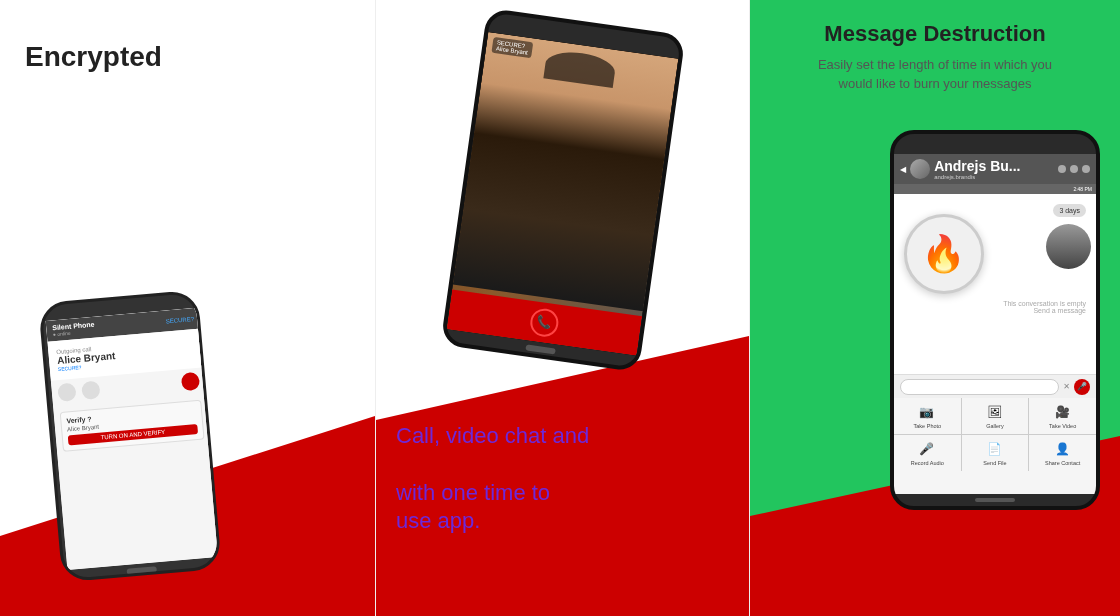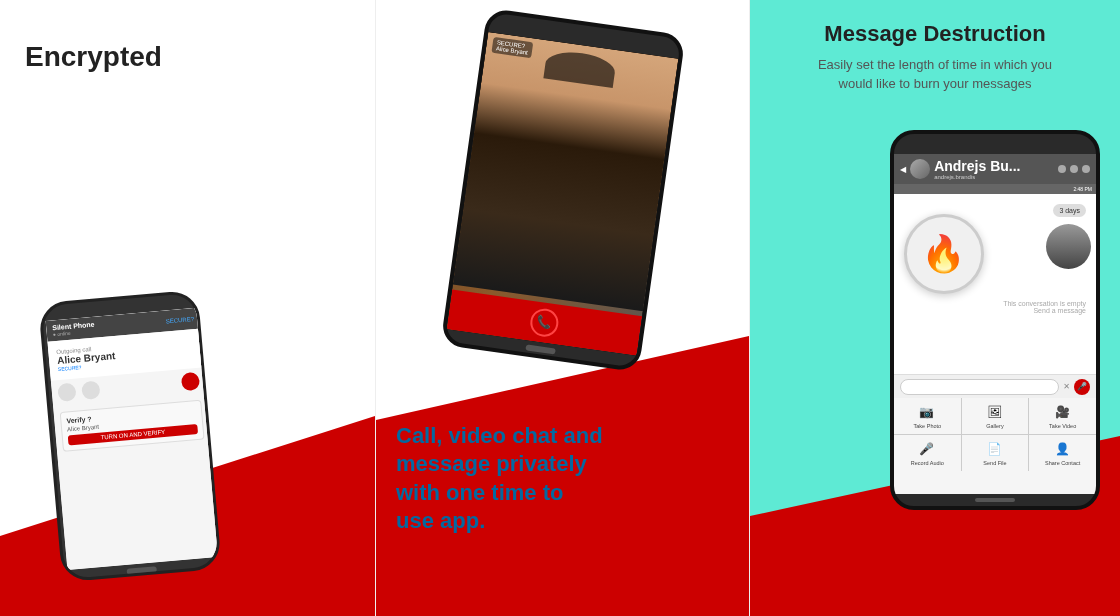--- a/index.html
+++ b/index.html
@@ -23,21 +23,21 @@
       background: #fff;
       flex: 0 0 375px;
     }
     .panel-middle {
       background: #fff;
       flex: 0 0 375px;
       border-left: 1px solid #eee;
       border-right: 1px solid #eee;
     }
     .panel-right {
-      background: #5eead4;
+      background: #22c55e;
       flex: 1;
     }
 
     
     .red-bg-left {
       position: absolute;
       bottom: 0;
       left: 0;
       width: 100%;
       height: 200px;
@@ -73,22 +73,22 @@
     .main-heading {
       font-size: 28px;
       font-weight: bold;
       color: #222;
       line-height: 1.2;
       margin-bottom: 12px;
     }
 
     .sub-heading {
       font-size: 22px;
-      font-weight: bold;
-      color: #0369a1;
+      font-weight: normal;
+      color: #6d28d9;
       line-height: 1.3;
     }
 
     .sub-heading-right {
       font-size: 22px;
       font-weight: bold;
       color: #222;
       line-height: 1.3;
       text-align: center;
       margin-bottom: 6px;
@@ -520,21 +520,21 @@
           </div>
         </div>
       </div>
       <div class="phone-button"></div>
     </div>
   </div>
 
   <div class="middle-bottom-text">
     <p class="sub-heading">
       <span>Call, video chat and</span><br>
-      <span>message privately</span><br>
+      <br>
       <span>with one time to</span><br>
       <span>use app.</span>
     </p>
   </div>
 </div>
 
 <div class="panel panel-right">
   <div class="red-bg-right"></div>
 
   <div class="right-title-area">

